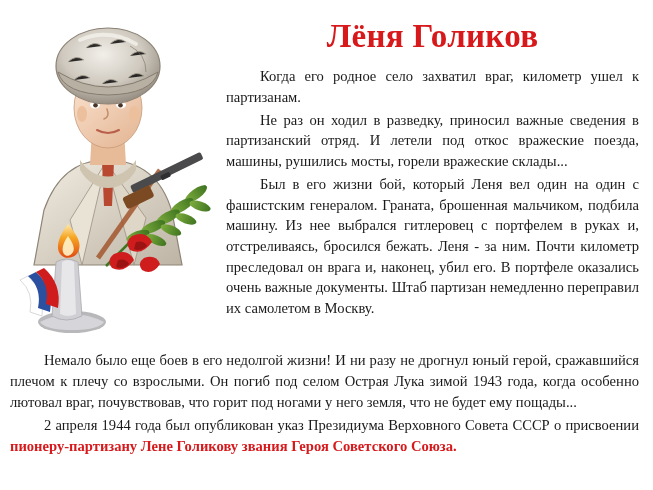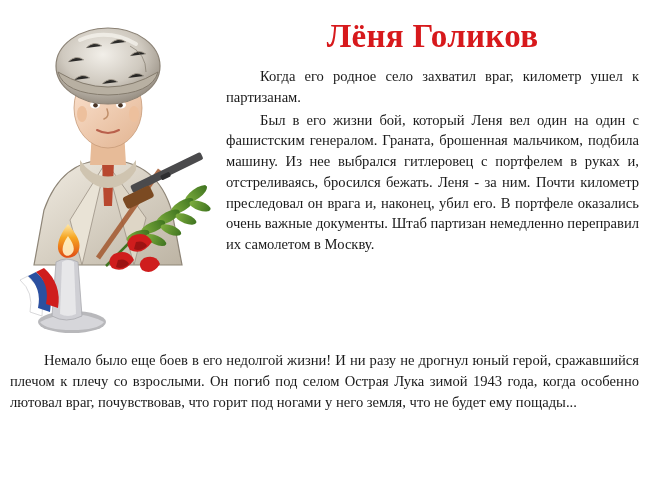--- a/index.html
+++ b/index.html
@@ -207,21 +207,23 @@
           <path d="M26 262 q18 16 14 40 l-12 -4 q4 -20 -10 -32 Z" fill="#2b50a0"></path>
           <path d="M34 258 q18 16 14 40 l-12 -4 q4 -20 -10 -32 Z" fill="#cf1d1d"></path>
         </g>
       </svg>
     </div>
 
     <div class="right-col">
       <div class="title">Лёня Голиков</div>
 
       <p class="para">Когда его родное село захватил враг, километр ушел к партизанам.</p>
+      <p class="para">Не раз он ходил в разведку, приносил важные сведения в партизанский отряд. И летели под откос вражеские поезда, машины, рушились мосты, горели вражеские склады...</p>
       <p class="para last-of-block">Был в его жизни бой, который Леня вел один на один с фашистским генералом. Граната, брошенная мальчиком, подбила машину. Из нее выбрался гитлеровец с портфелем в руках и, отстреливаясь, бросился бежать. Леня - за ним. Почти километр преследовал он врага и, наконец, убил его. В портфеле оказались очень важные документы. Штаб партизан немедленно переправил их самолетом в Москву.</p>
     </div>
   </div>
 
   <div class="bottom">
     <p class="para">Немало было еще боев в его недолгой жизни! И ни разу не дрогнул юный герой, сражавшийся плечом к плечу со взрослыми. Он погиб под селом Острая Лука зимой 1943 года, когда особенно лютовал враг, почувствовав, что горит под ногами у него земля, что не будет ему пощады...</p>
+    <p class="para"><span>2 апреля 1944 года был опубликован указ Президиума Верховного Совета СССР о присвоении </span><span class="red-bold">пионеру-партизану Лене Голикову звания Героя Советского Союза.</span></p>
   </div>
 
 </div>
 
 </body></html>

